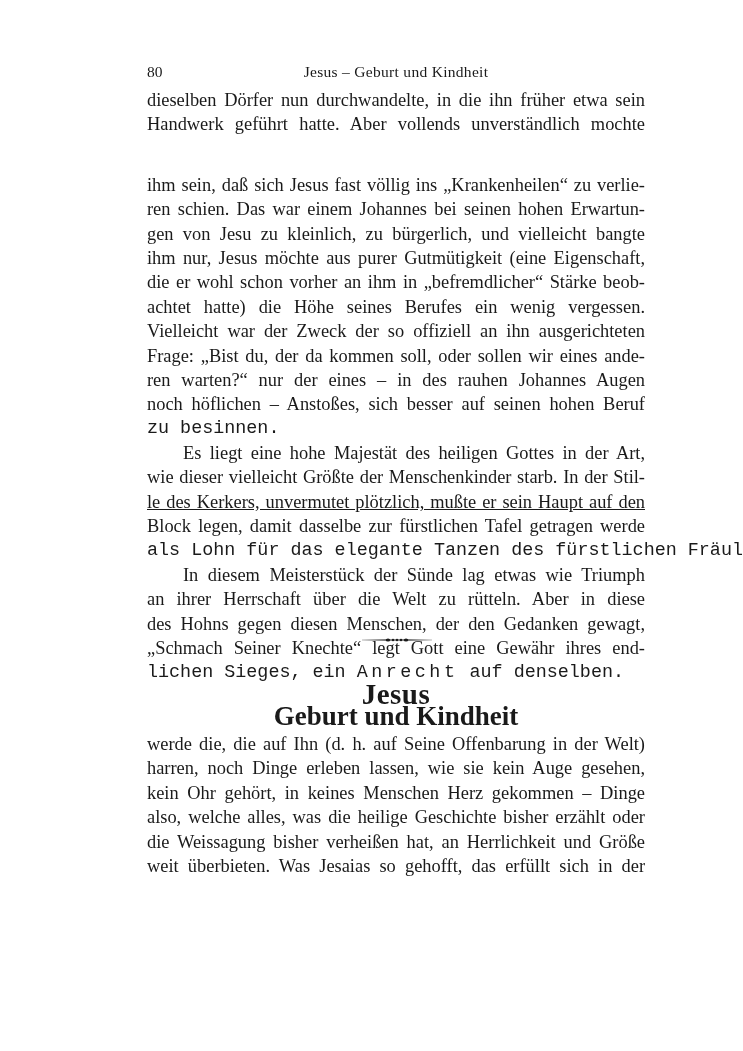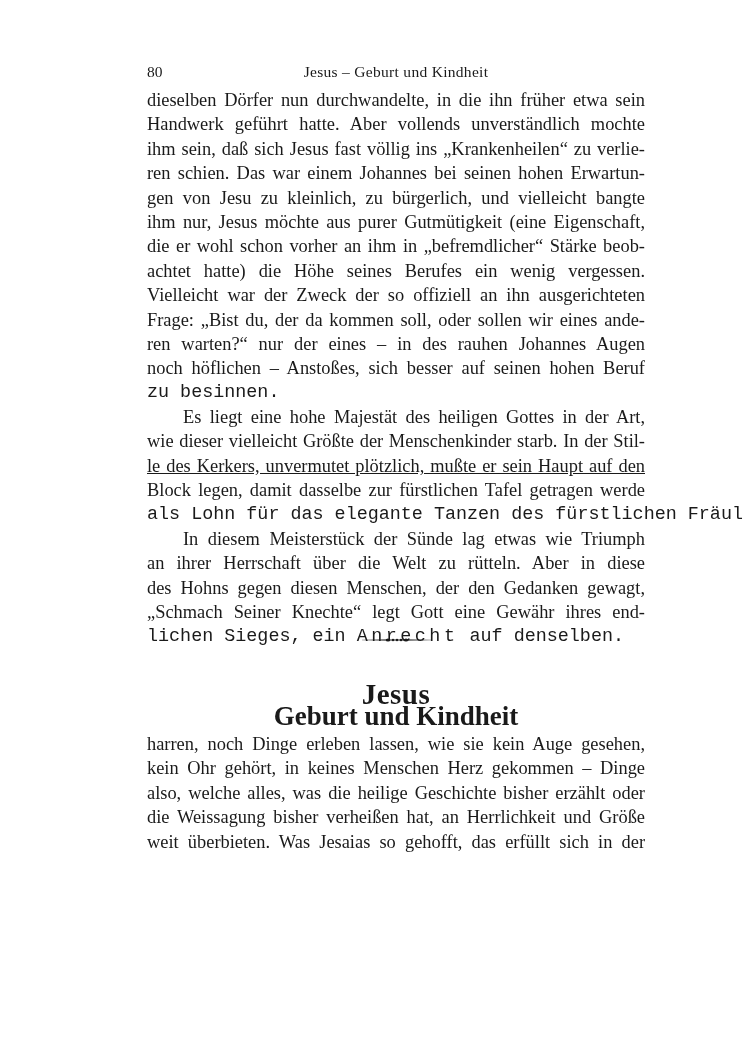--- a/index.html
+++ b/index.html
@@ -108,21 +108,21 @@
 <div class="page">
 
   <div class="running-head">
     <span class="folio">80</span>
     <span class="title">Jesus – Geburt und Kindheit</span>
   </div>
 
   <div class="block" id="block1">
     <span class="line" style="white-space: normal; text-align-last: justify;">dieselben Dörfer nun durchwandelte, in die ihn früher etwa sein</span>
     <span class="line" style="white-space: normal; text-align-last: justify;">Handwerk geführt hatte. Aber vollends unverständlich mochte</span>
-    <span class="line" style="white-space: normal; text-align-last: justify;">ihm sein, daß sich Jesus fast völlig ins „Krankenheilen“ zu verlie-</span>
+    <span class="line" style="white-space: normal; text-align-last: justify; margin-top: 36px;">ihm sein, daß sich Jesus fast völlig ins „Krankenheilen“ zu verlie-</span>
     <span class="line" style="white-space: normal; text-align-last: justify;">ren schien. Das war einem Johannes bei seinen hohen Erwartun-</span>
     <span class="line" style="white-space: normal; text-align-last: justify;">gen von Jesu zu kleinlich, zu bürgerlich, und vielleicht bangte</span>
     <span class="line" style="white-space: normal; text-align-last: justify;">ihm nur, Jesus möchte aus purer Gutmütigkeit (eine Eigenschaft,</span>
     <span class="line" style="white-space: normal; text-align-last: justify;">die er wohl schon vorher an ihm in „befremdlicher“ Stärke beob-</span>
     <span class="line" style="white-space: normal; text-align-last: justify;">achtet hatte) die Höhe seines Berufes ein wenig vergessen.</span>
     <span class="line" style="white-space: normal; text-align-last: justify;">Vielleicht war der Zweck der so offiziell an ihn ausgerichteten</span>
     <span class="line" style="white-space: normal; text-align-last: justify;">Frage: „Bist du, der da kommen soll, oder sollen wir eines ande-</span>
     <span class="line" style="white-space: normal; text-align-last: justify;">ren warten?“ nur der eines – in des rauhen Johannes Augen</span>
     <span class="line" style="white-space: normal; text-align-last: justify;">noch höflichen – Anstoßes, sich besser auf seinen hohen Beruf</span>
     <span class="line last">zu besinnen.</span>
@@ -156,20 +156,21 @@
     <circle cx="31" cy="5" r="1.2" fill="#1a1a1a"></circle>
     <circle cx="35" cy="5" r="1.2" fill="#1a1a1a"></circle>
     <circle cx="39" cy="5" r="1.2" fill="#1a1a1a"></circle>
     <ellipse cx="44" cy="5" rx="2.2" ry="1.6" fill="#1a1a1a"></ellipse>
   </svg>
 
   <div class="heading-main">Jesus</div>
   <div class="heading-sub">Geburt und Kindheit</div>
 
   <div class="block" id="block2">
+    <span class="line" style="white-space: normal; text-align-last: justify;">werde die, die auf Ihn (d. h. auf Seine Offenbarung in der Welt)</span>
     <span class="line" style="white-space: normal; text-align-last: justify;">harren, noch Dinge erleben lassen, wie sie kein Auge gesehen,</span>
     <span class="line" style="white-space: normal; text-align-last: justify;">kein Ohr gehört, in keines Menschen Herz gekommen – Dinge</span>
     <span class="line" style="white-space: normal; text-align-last: justify;">also, welche alles, was die heilige Geschichte bisher erzählt oder</span>
     <span class="line" style="white-space: normal; text-align-last: justify;">die Weissagung bisher verheißen hat, an Herrlichkeit und Größe</span>
     <span class="line" style="white-space: normal; text-align-last: justify;">weit überbieten. Was Jesaias so gehofft, das erfüllt sich in der</span>
   </div>
 
 </div>
 
 </body></html>

